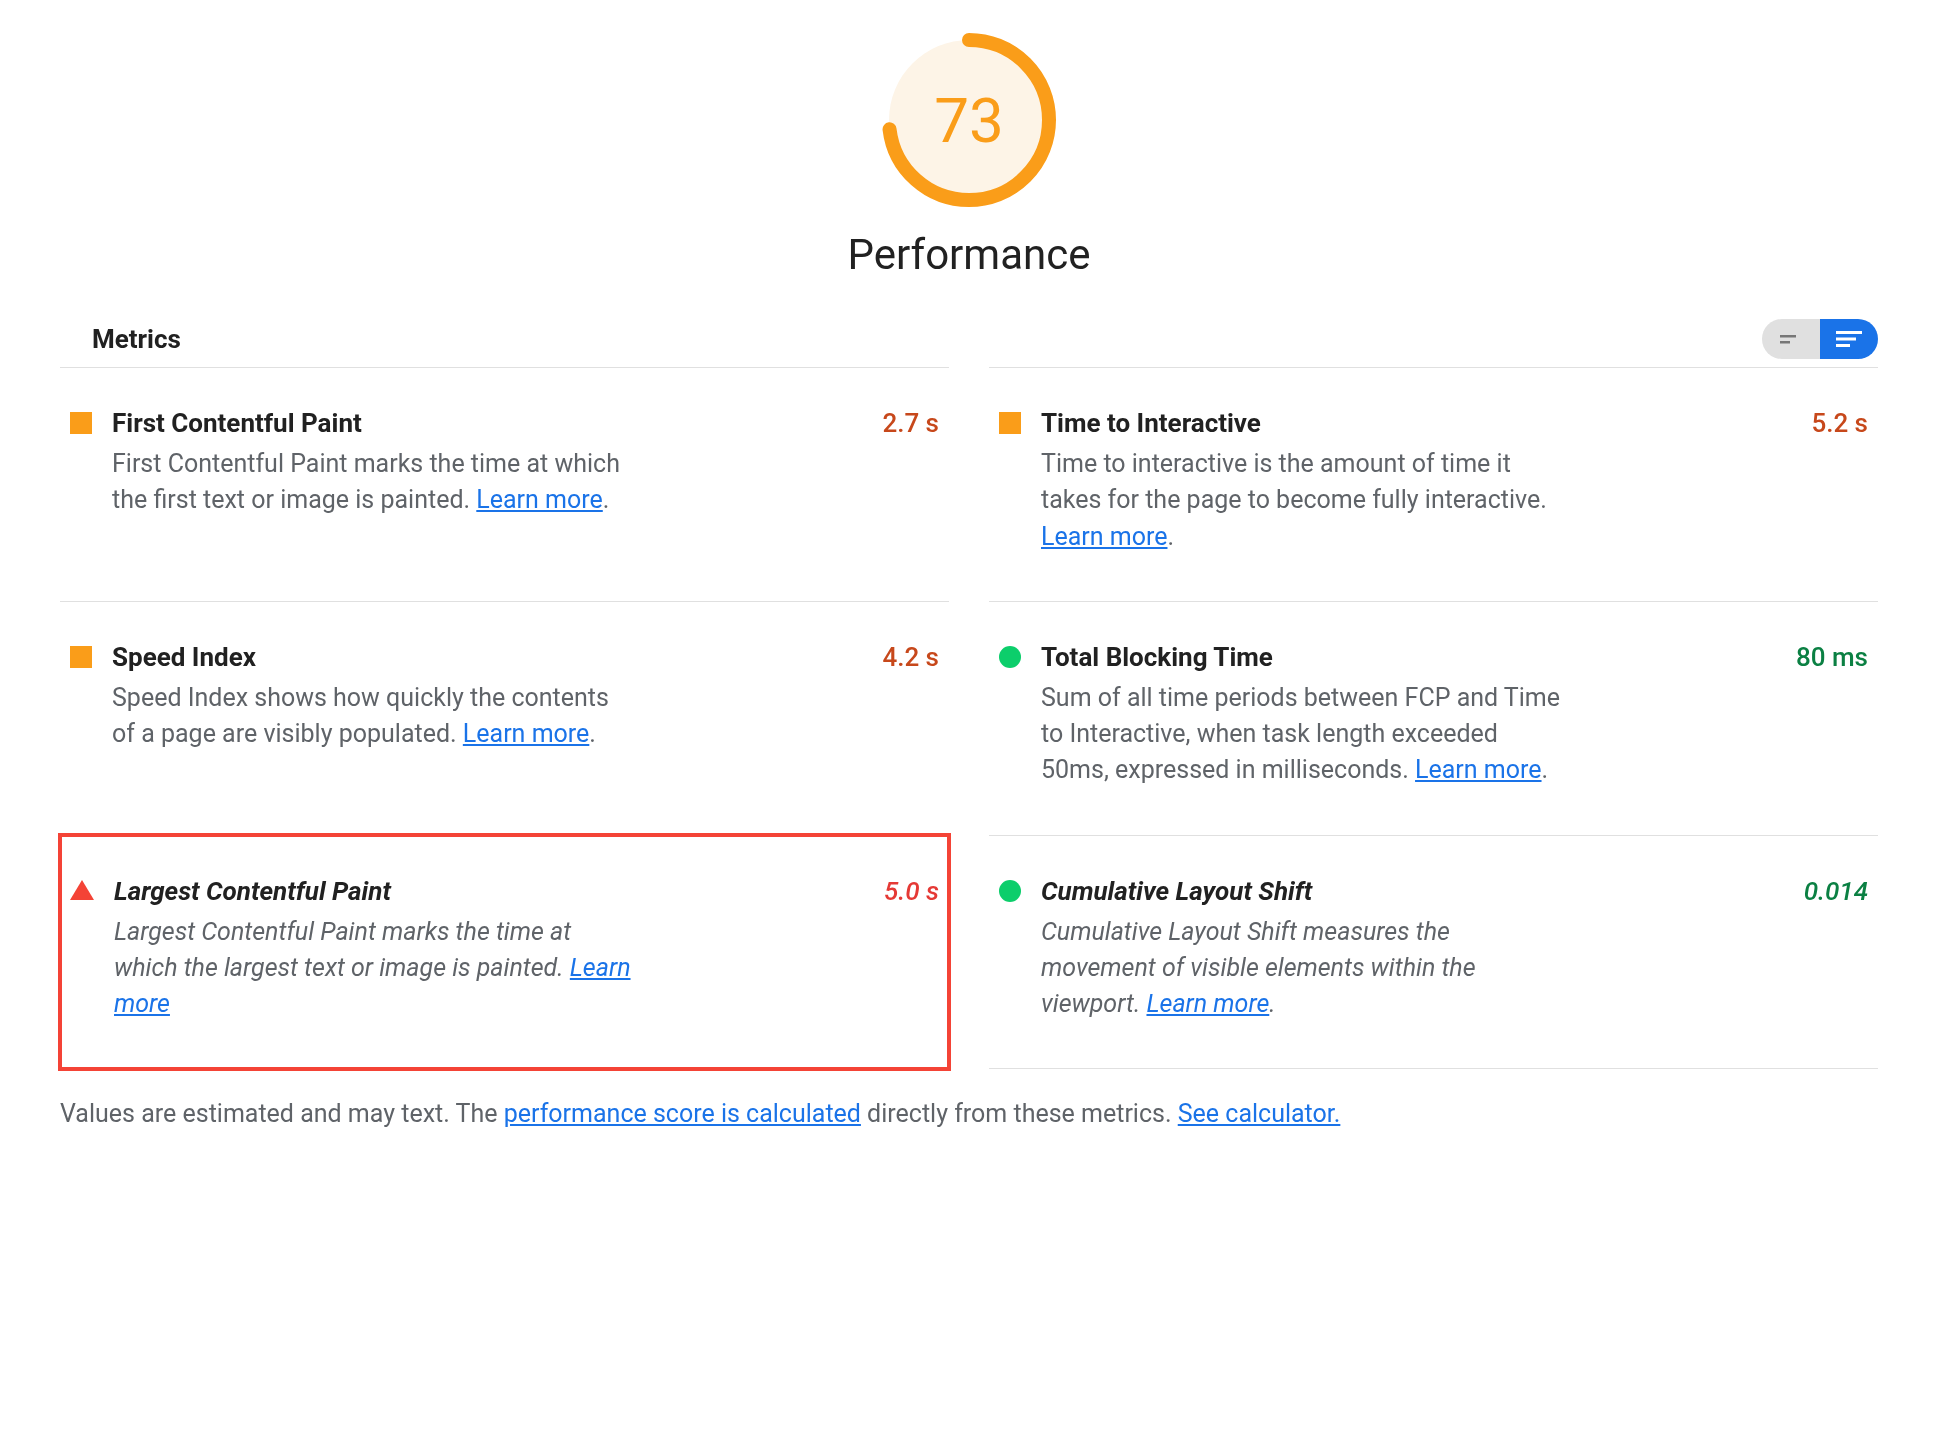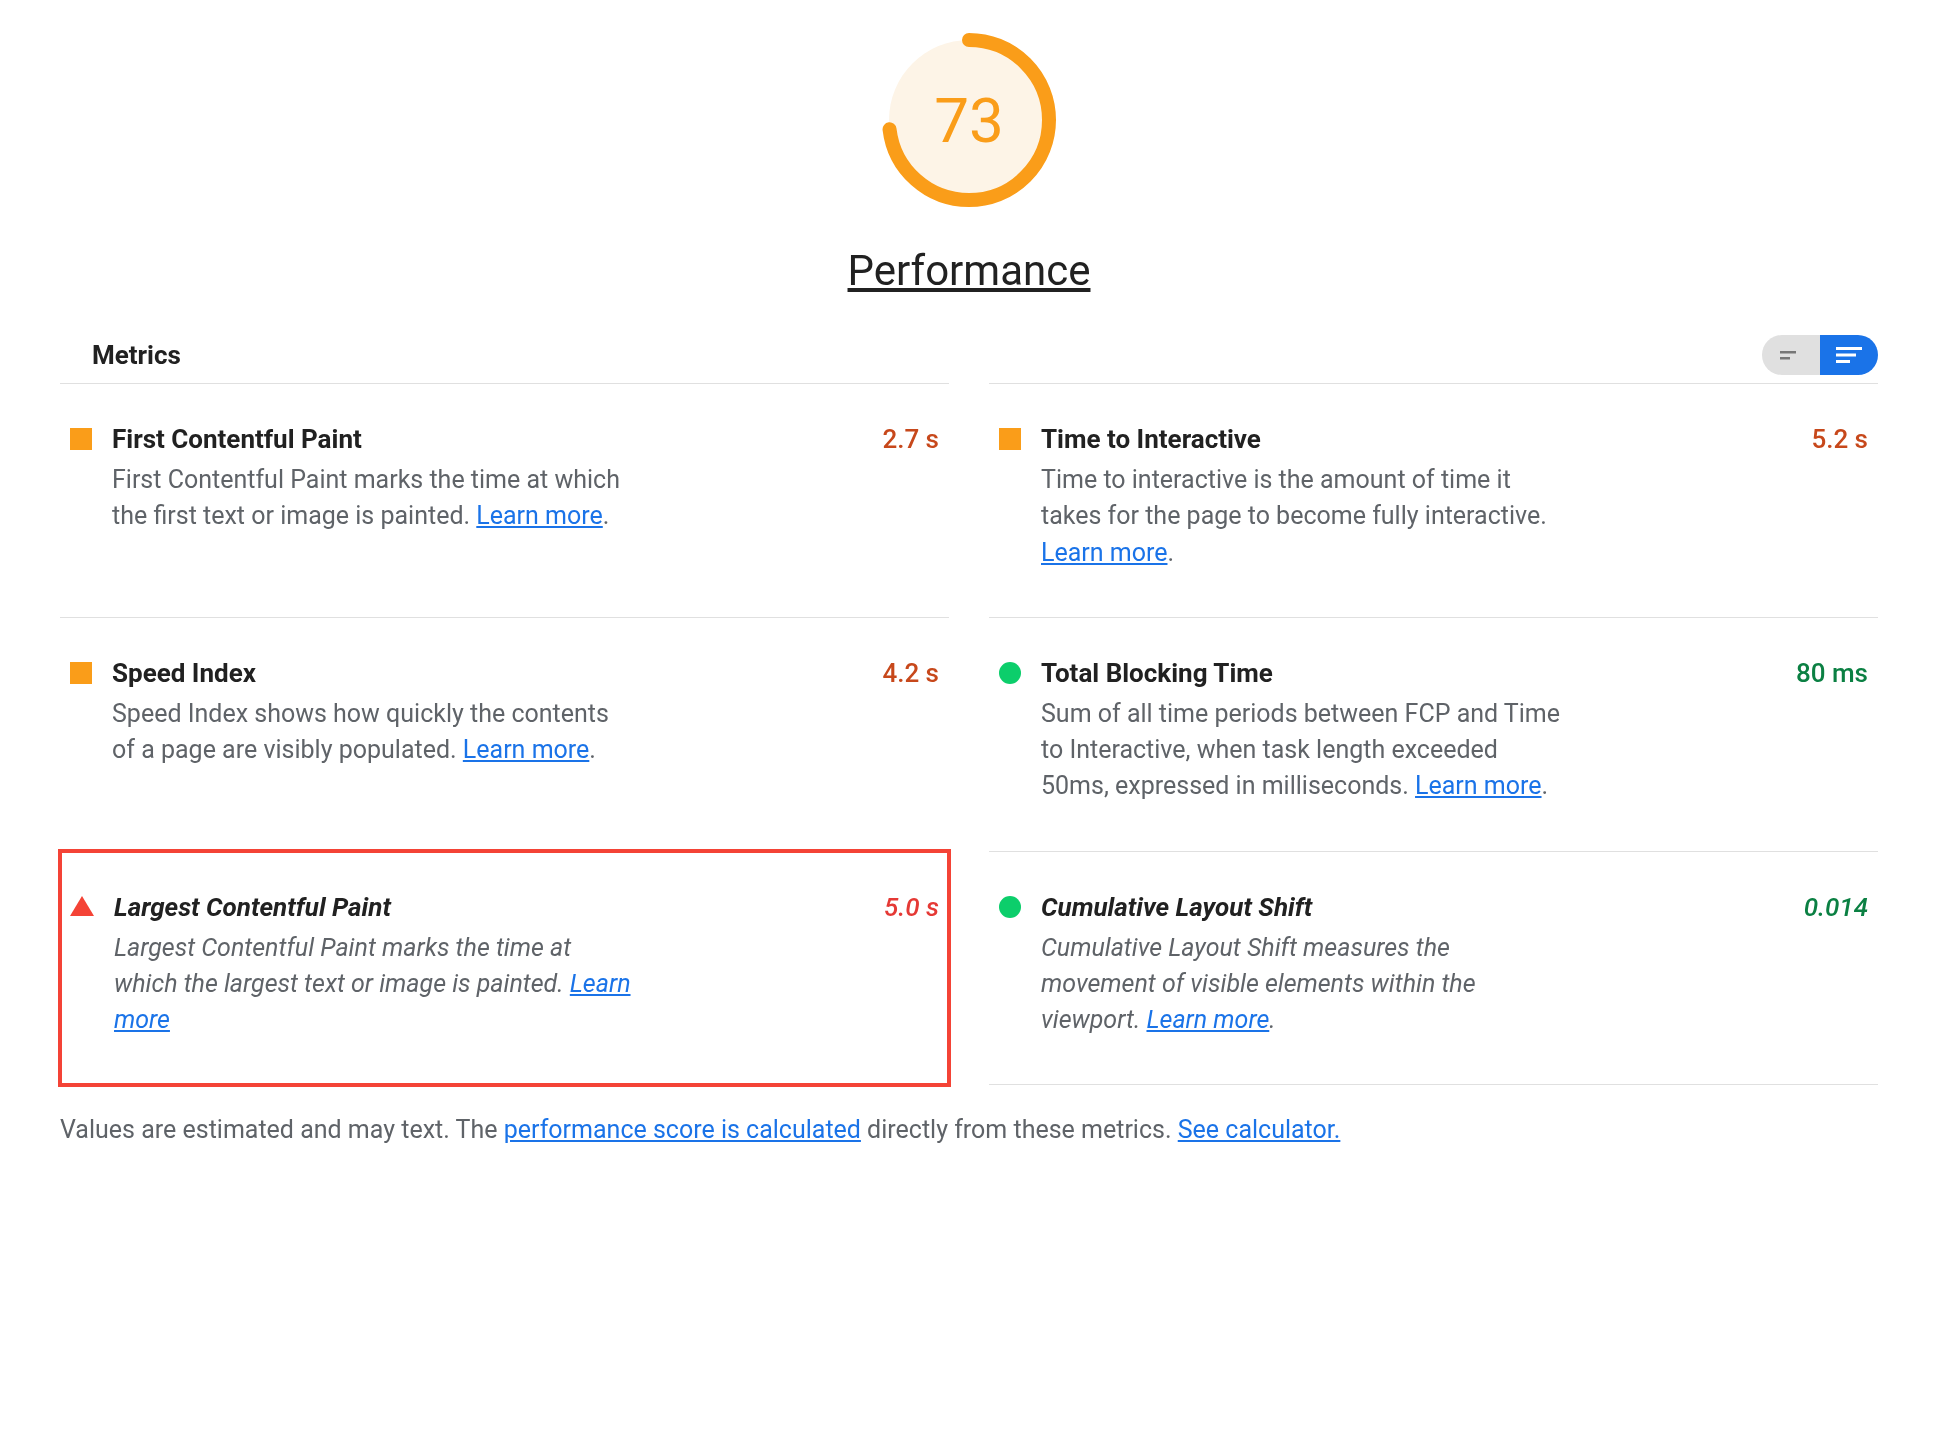--- a/index.html
+++ b/index.html
@@ -8,21 +8,20 @@
   background: #fff;
   color: #212121;
   padding: 30px 60px;
   width: 1938px;
 }
 .header {
   display: flex;
   flex-direction: column;
   align-items: center;
   margin-bottom: 40px;
-  text-decoration: underline;
 }
 .gauge {
   position: relative;
   width: 180px;
   height: 180px;
 }
 .gauge svg { transform: rotate(-90deg); }
 .gauge-score {
   position: absolute;
   top: 0; left: 0; width: 100%; height: 100%;
@@ -30,21 +29,21 @@
   align-items: center;
   justify-content: center;
   font-size: 62px;
   font-weight: 400;
   color: #fa9d19;
 }
 .category-title {
   font-size: 42px;
   font-weight: 400;
   color: #212121;
-  margin-top: 36px;
+  margin-top: 20px;
   text-align: right;
 }
 .metrics-header {
   display: flex;
   align-items: center;
   justify-content: space-between;
   margin-bottom: 8px;
   margin-left: 32px;
 }
 .metrics-label {

